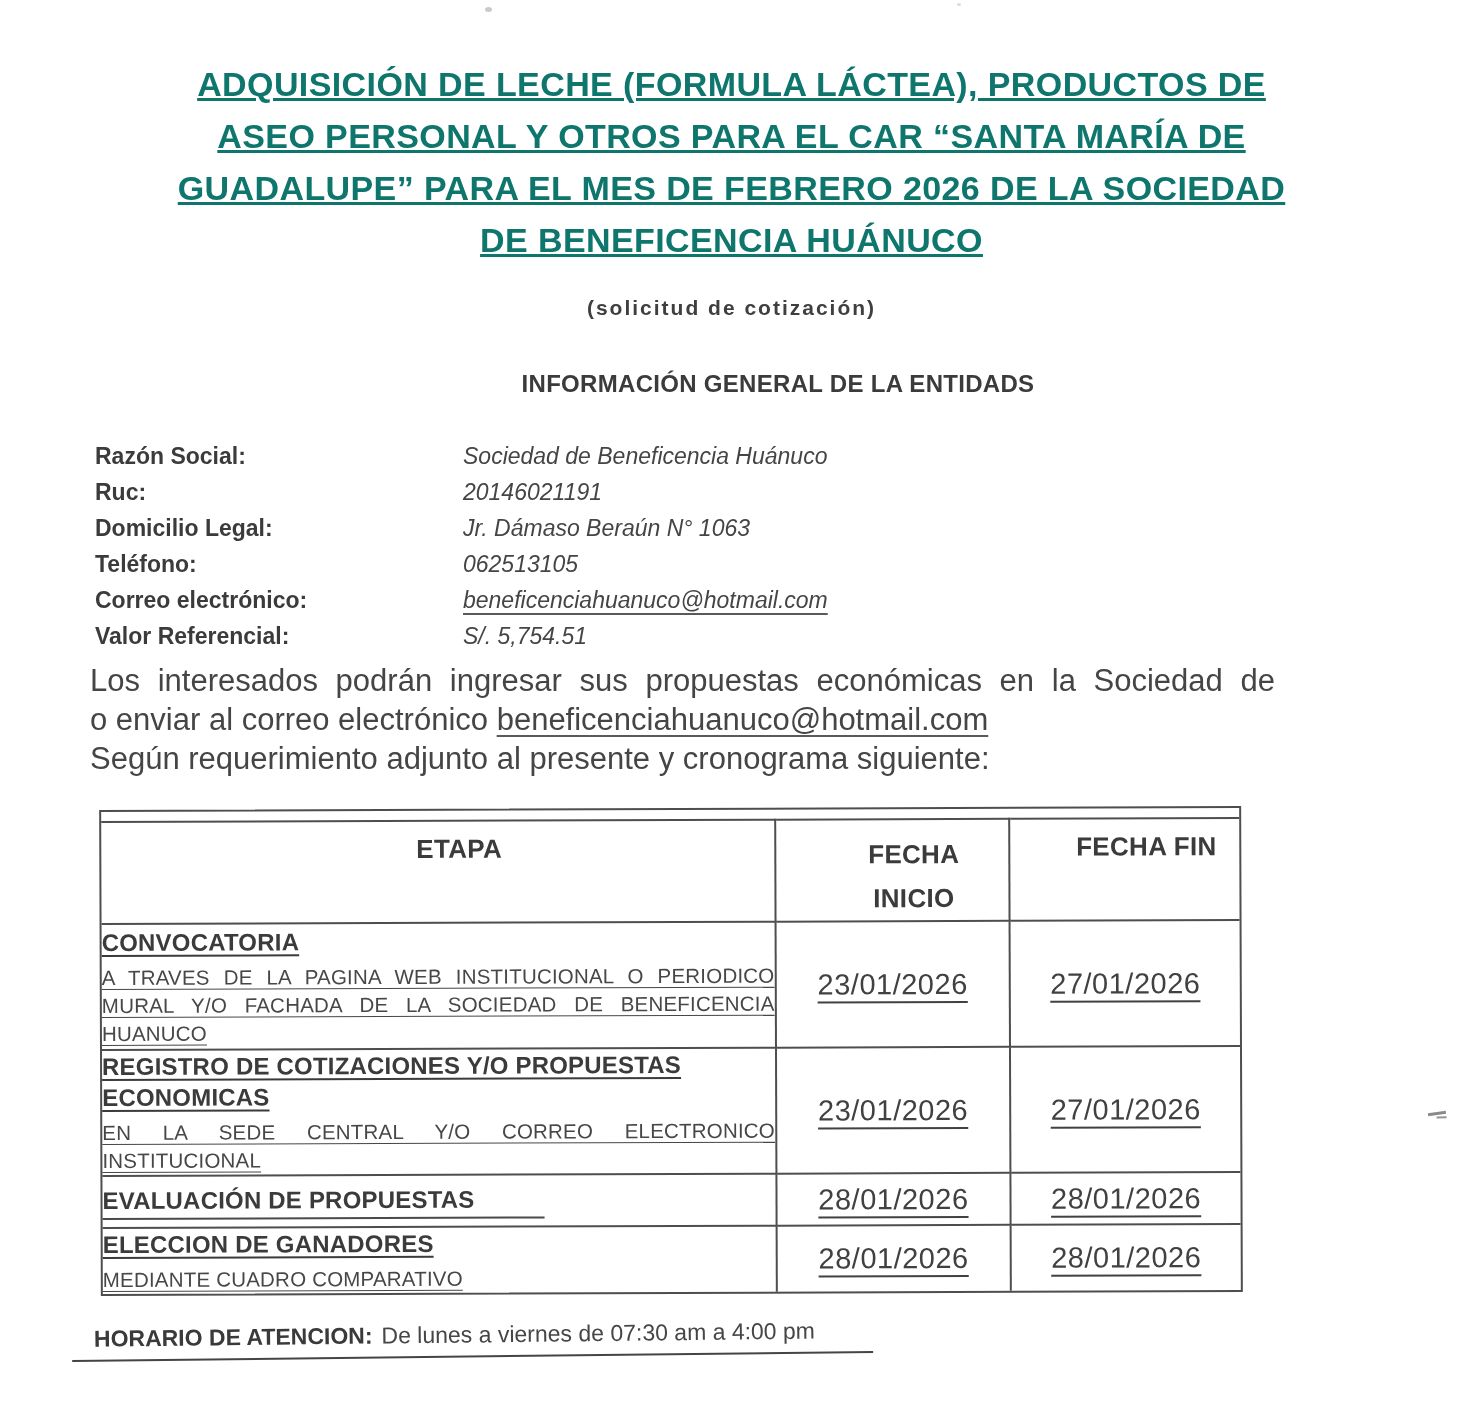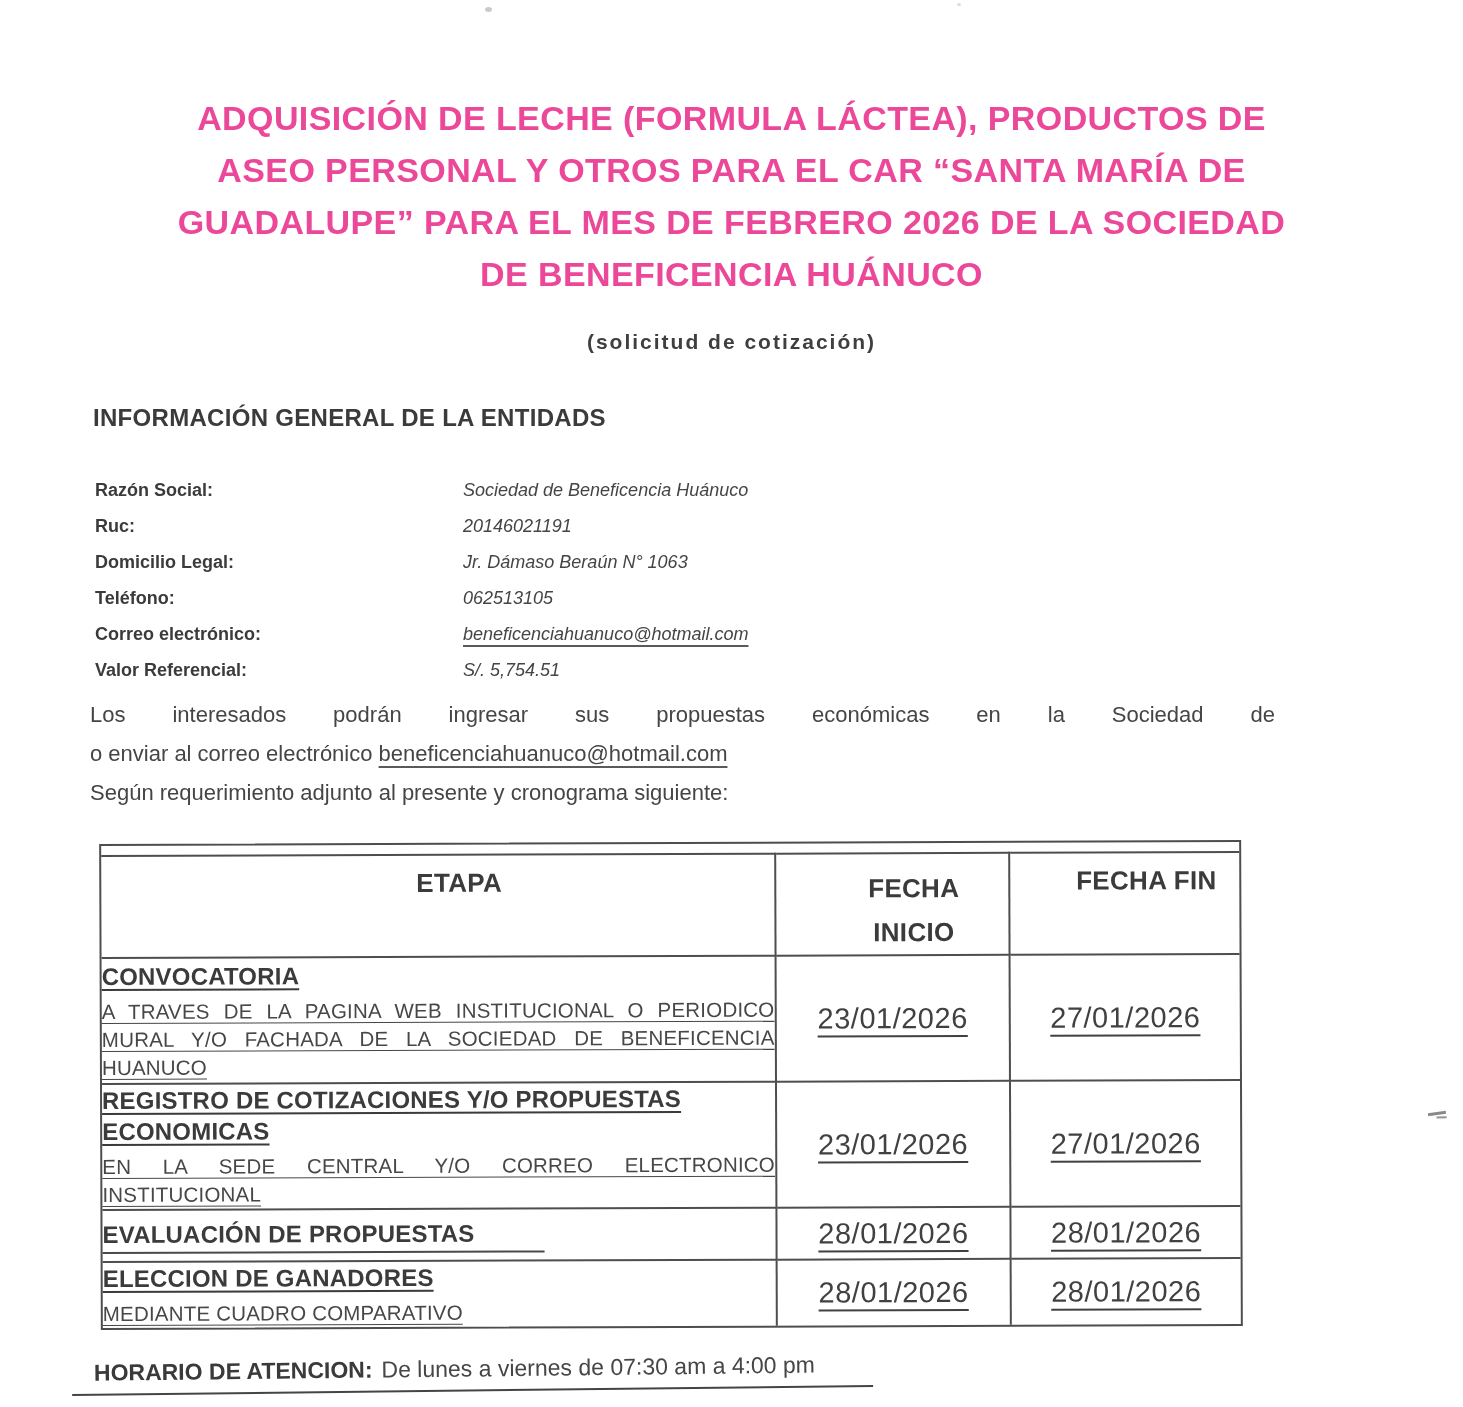--- a/index.html
+++ b/index.html
@@ -15,64 +15,66 @@
     width:1463px; height:1407px;
     margin:0 auto;
     background:var(--paper);
     overflow:hidden;
     color:var(--ink);
     font-family:"Liberation Sans", sans-serif;
   }
 
   
   .title{
-    margin:92px auto 0;
+    margin:58px auto 0;
     width:1270px;
     text-align:center;
     font-size:34px;
     font-weight:700;
     letter-spacing:.4px;
     line-height:52px;
-    color:#ec4899;
+    color:#0f766e;
+    text-decoration:underline;
   }
   .subtitle{
     margin-top:30px;
     text-align:center;
     font-size:21px;
     font-weight:700;
     letter-spacing:2px;
     color:#3f3f3f;
   }
 
   
   .section-heading{
     margin:50px 0 0 93px;
     font-size:24px;
     font-weight:700;
     letter-spacing:.3px;
+    text-align:center;
   }
   .info{
     margin:40px 0 0 95px;
-    font-size:18px;
+    font-size:23px;
   }
   .info-row{ display:flex; line-height:36px; }
   .info-label{ width:368px; font-weight:700; flex:none; }
   .info-value{ font-weight:400; color:#454545;font-style:italic; }
   .u-email{
     text-decoration:underline;
     text-decoration-thickness:2px;
     text-underline-offset:5px;
     text-decoration-color:#5a5a5a;
   }
 
   
   .para{
     margin:7px 0 0 90px;
     width:1185px;
-    font-size:22px;
+    font-size:31px;
     line-height:39px;
     color:#454545;
   }
   .pline{ white-space:nowrap; }
   .pline-just{
     white-space:normal;
     text-align:justify;
     text-align-last:justify;
   }
 

